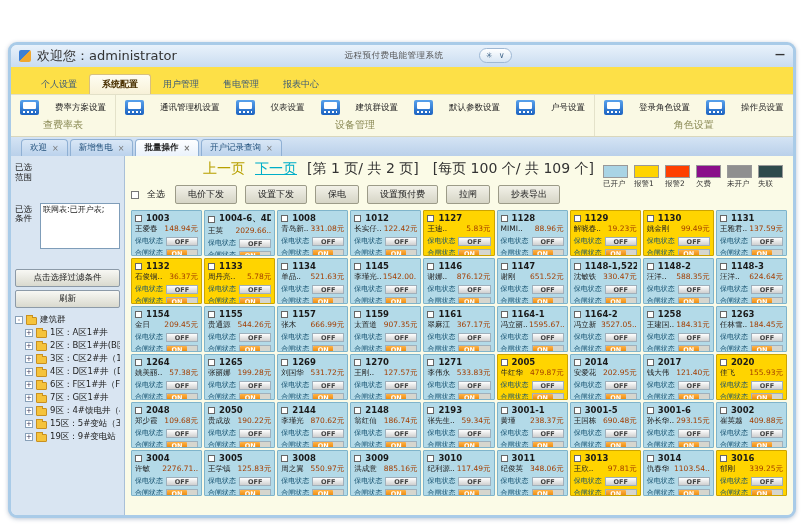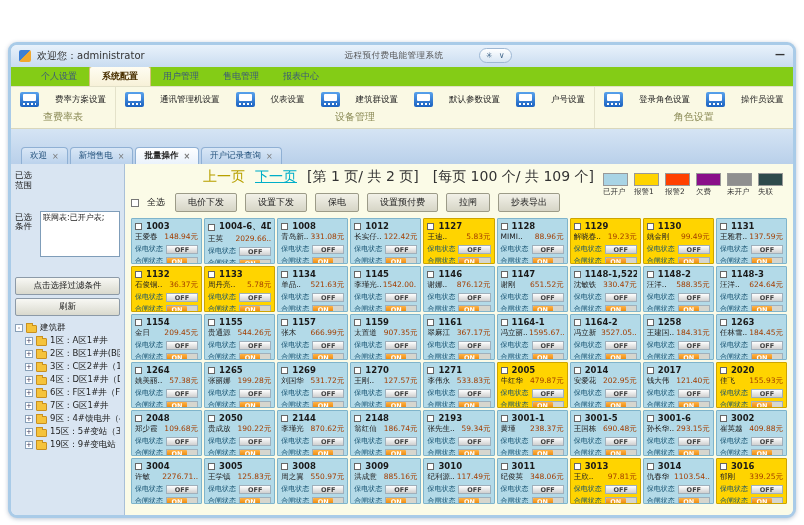--- a/index.html
+++ b/index.html
@@ -1,41 +1,41 @@
 <!DOCTYPE html>
 <html><head>
 <meta charset="utf-8">
 <style>
   *{box-sizing:border-box;margin:0;padding:0}
   html,body{width:804px;height:525px;background:#fff;font-family:"DejaVu Sans","Liberation Sans",sans-serif;overflow:hidden}
   .window{position:absolute;left:8px;top:42px;width:788px;height:476px;background:#EDF3FA;border:3px solid #A9CBE8;border-radius:9px;box-shadow:0 1px 4px rgba(60,90,130,.35);overflow:hidden}
   
   .titlebar{height:22px;background:linear-gradient(#E9F2FB,#C9DCF0);display:flex;align-items:center;padding:0 8px;position:relative}
   .app-icon{width:12px;height:12px;border-radius:2px;background:linear-gradient(135deg,#3D7FD6 50%,#F0A830 50%);margin-right:6px;flex:0 0 auto}
-  .title-left{font-size:10px;color:#333}
+  .title-left{font-size:13px;color:#333}
   .title-center{position:absolute;left:50%;transform:translateX(-58%);font-size:8.5px;color:#555;letter-spacing:.5px}
   .qat{position:absolute;left:468px;top:3px;height:15px;border:1px solid #9FB8D4;border-radius:8px;background:linear-gradient(#fff,#D8E6F4);display:flex;align-items:center;padding:0 6px;gap:6px;font-size:8px;color:#44688C}
   .win-min{position:absolute;right:8px;top:4px;font-size:10px;color:#333;font-weight:bold}
   
-  .ribbon-tabs{height:20px;background:#84cc16;display:flex;align-items:flex-end;padding-left:18px;border-bottom:1px solid #E2E0C8}
+  .ribbon-tabs{height:28px;background:#fde047;display:flex;align-items:flex-end;padding-left:18px;border-bottom:1px solid #E2E0C8}
   .rtab{font-size:9px;color:#3C5A78;padding:3px 12px 3px;cursor:default}
   .rtab.active{background:linear-gradient(#FFFDF2,#F7F1D8);border:1px solid #D8C080;border-bottom:none;border-radius:3px 3px 0 0;color:#4A3000;font-weight:bold}
   
   .ribbon{height:42px;background:#FAF9E4;display:flex;border-bottom:1px solid #D9D7BC}
   .rgroup{display:flex;flex-direction:column;border-right:1px solid #E4E2CA;padding:3px 6px 0}
   .rg-buttons{display:flex;gap:10px;flex:1;align-items:center}
   .rbtn{display:flex;align-items:center;gap:16px;padding:2px 3px;border-radius:2px}
   .rbtn-label{font-size:8.5px;color:#222;white-space:nowrap}
   .dev-icon{width:19px;height:15px;background:linear-gradient(#59A2EC,#1B62C0);border-radius:2px;position:relative;display:inline-block;flex:0 0 auto}
   .dev-screen{position:absolute;left:3px;top:2px;right:3px;height:7px;background:#fff;border-radius:1px}
   .dev-dots{position:absolute;left:3px;bottom:2px;right:3px;height:2px;background:repeating-linear-gradient(90deg,#fff 0 2px,rgba(255,255,255,0) 2px 4px)}
   .rg-label{font-size:10px;color:#8A8A55;text-align:center;padding:1px 0 16px}
   .rgroup.filler{flex:1;border-right:none}
   
-  .doc-tabs{height:35px;background:linear-gradient(#D5E4F4,#B9D0EA);display:flex;align-items:flex-end;padding-left:10px;gap:2px}
+  .doc-tabs{height:19px;background:linear-gradient(#D5E4F4,#B9D0EA);display:flex;align-items:flex-end;padding-left:10px;gap:2px}
   .dtab{display:flex;align-items:center;gap:5px;font-size:8.5px;color:#1F4E79;background:linear-gradient(#D9E7F6,#BBD2EC);border:1px solid #8FB0D4;border-bottom:none;border-radius:4px 4px 0 0;padding:2px 8px}
   .dtab.active{background:linear-gradient(#FDFEFF,#EAF2FB);font-weight:bold;color:#222}
   .dtab-close{font-size:8px;color:#777}
   
   .content{display:flex;height:393px}
   .sidebar{width:114px;background:#D9E5F2;border-right:1px solid #A9C0D8;padding:5px 4px;font-size:8.5px;overflow:hidden}
   .side-row{display:flex;gap:3px;margin-bottom:20px}
   .side-label{width:22px;font-size:8.5px;color:#222;line-height:1.15;padding-top:2px}
   .side-box{flex:1;background:#fff;border:1px solid #7F9DB9;font-size:8px;color:#222;padding:1px 2px;position:relative;overflow:hidden;line-height:1.25}
   .box-range{height:32px;padding-right:9px}

